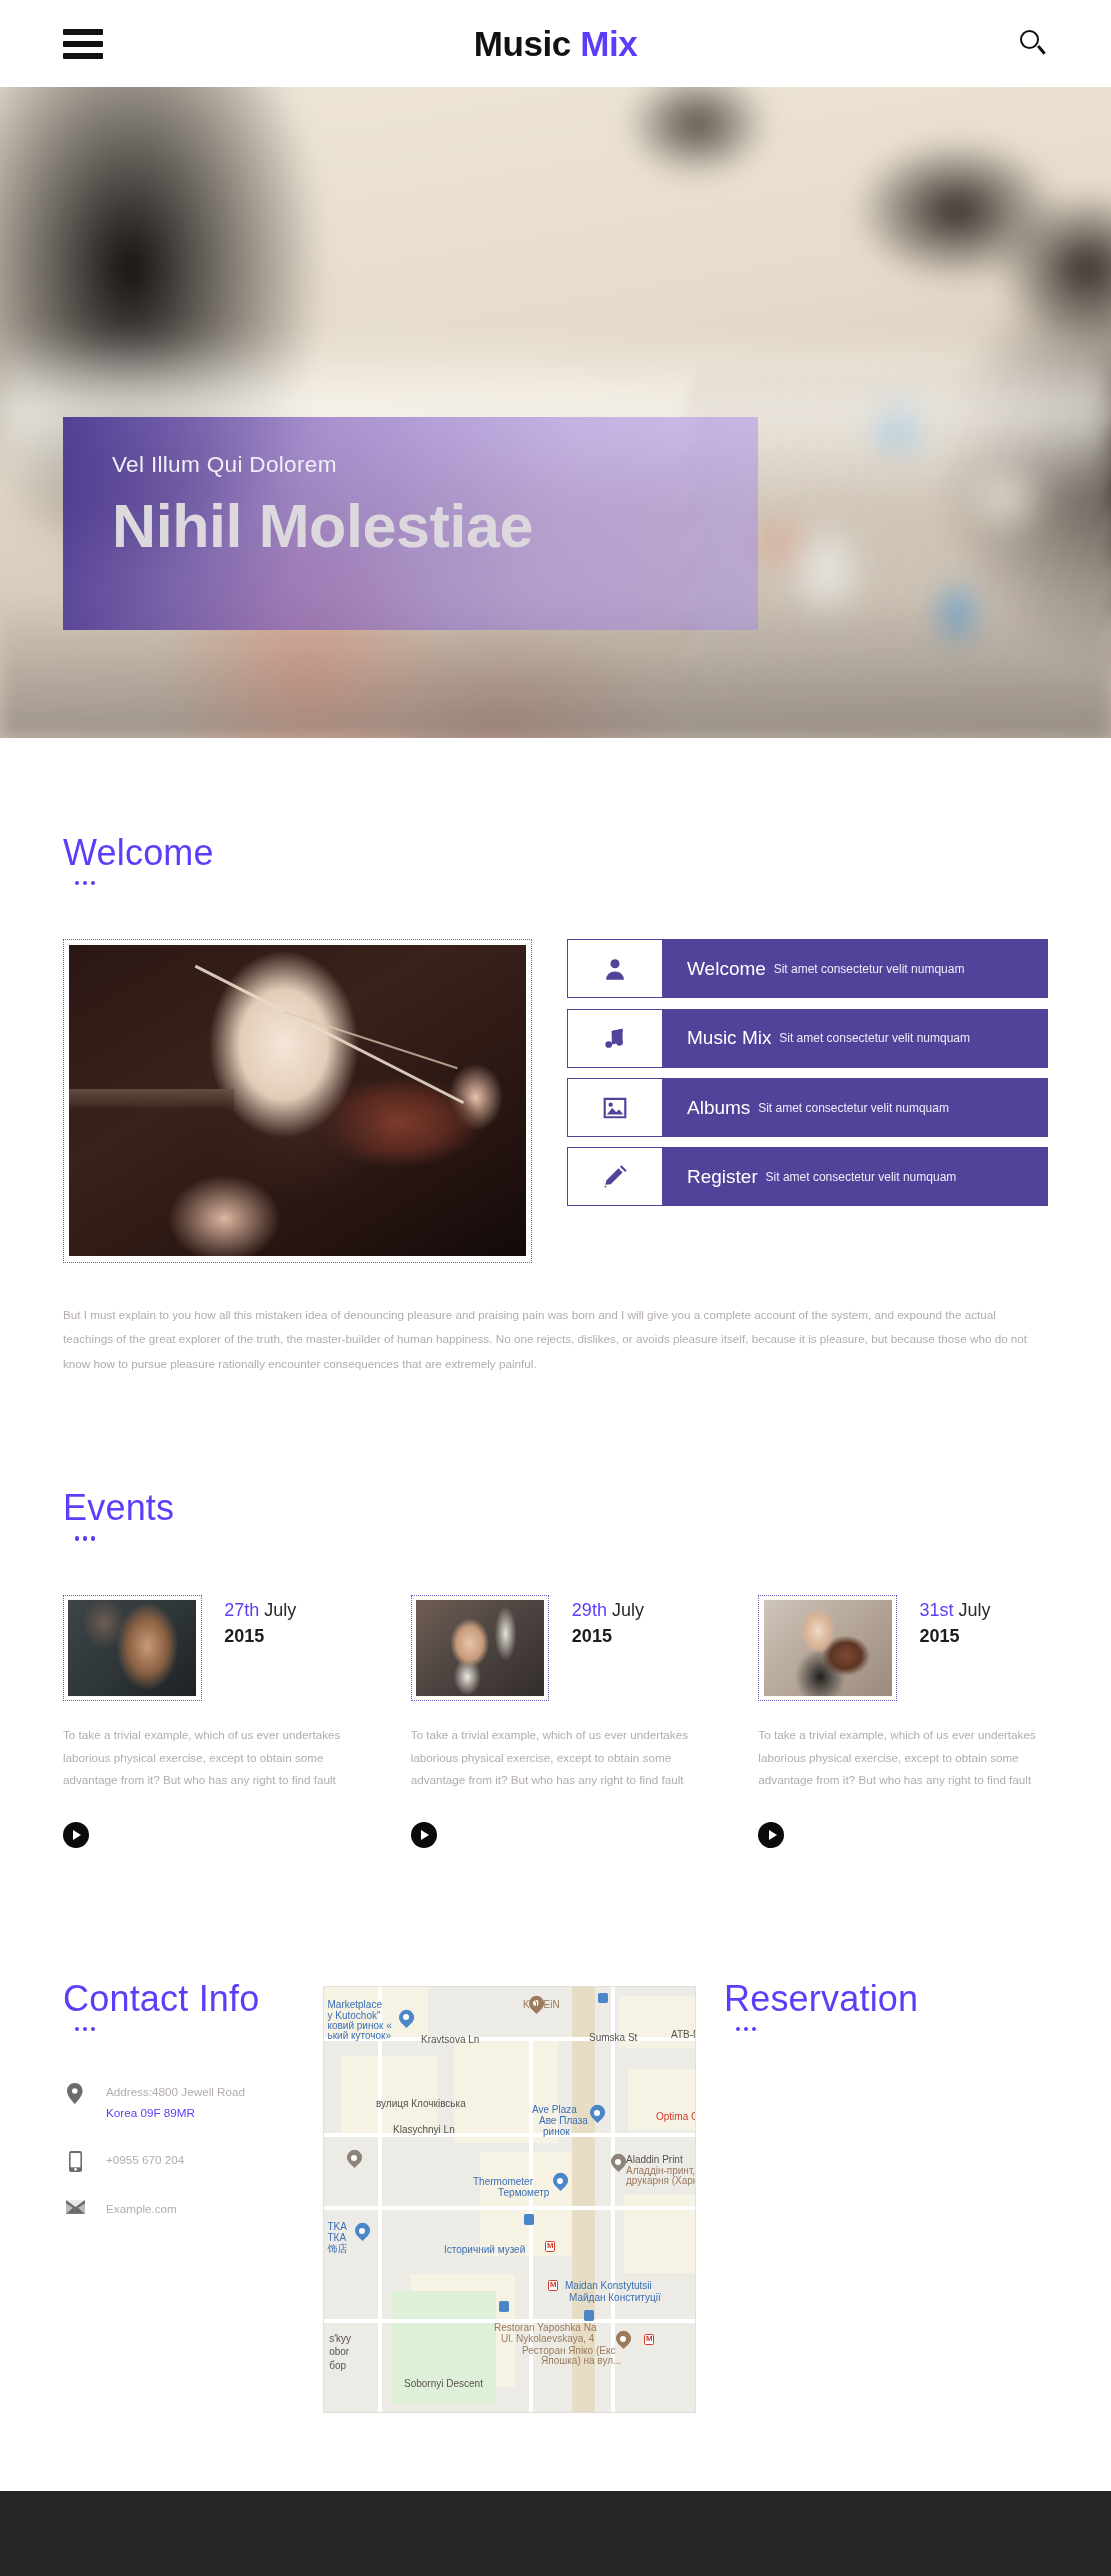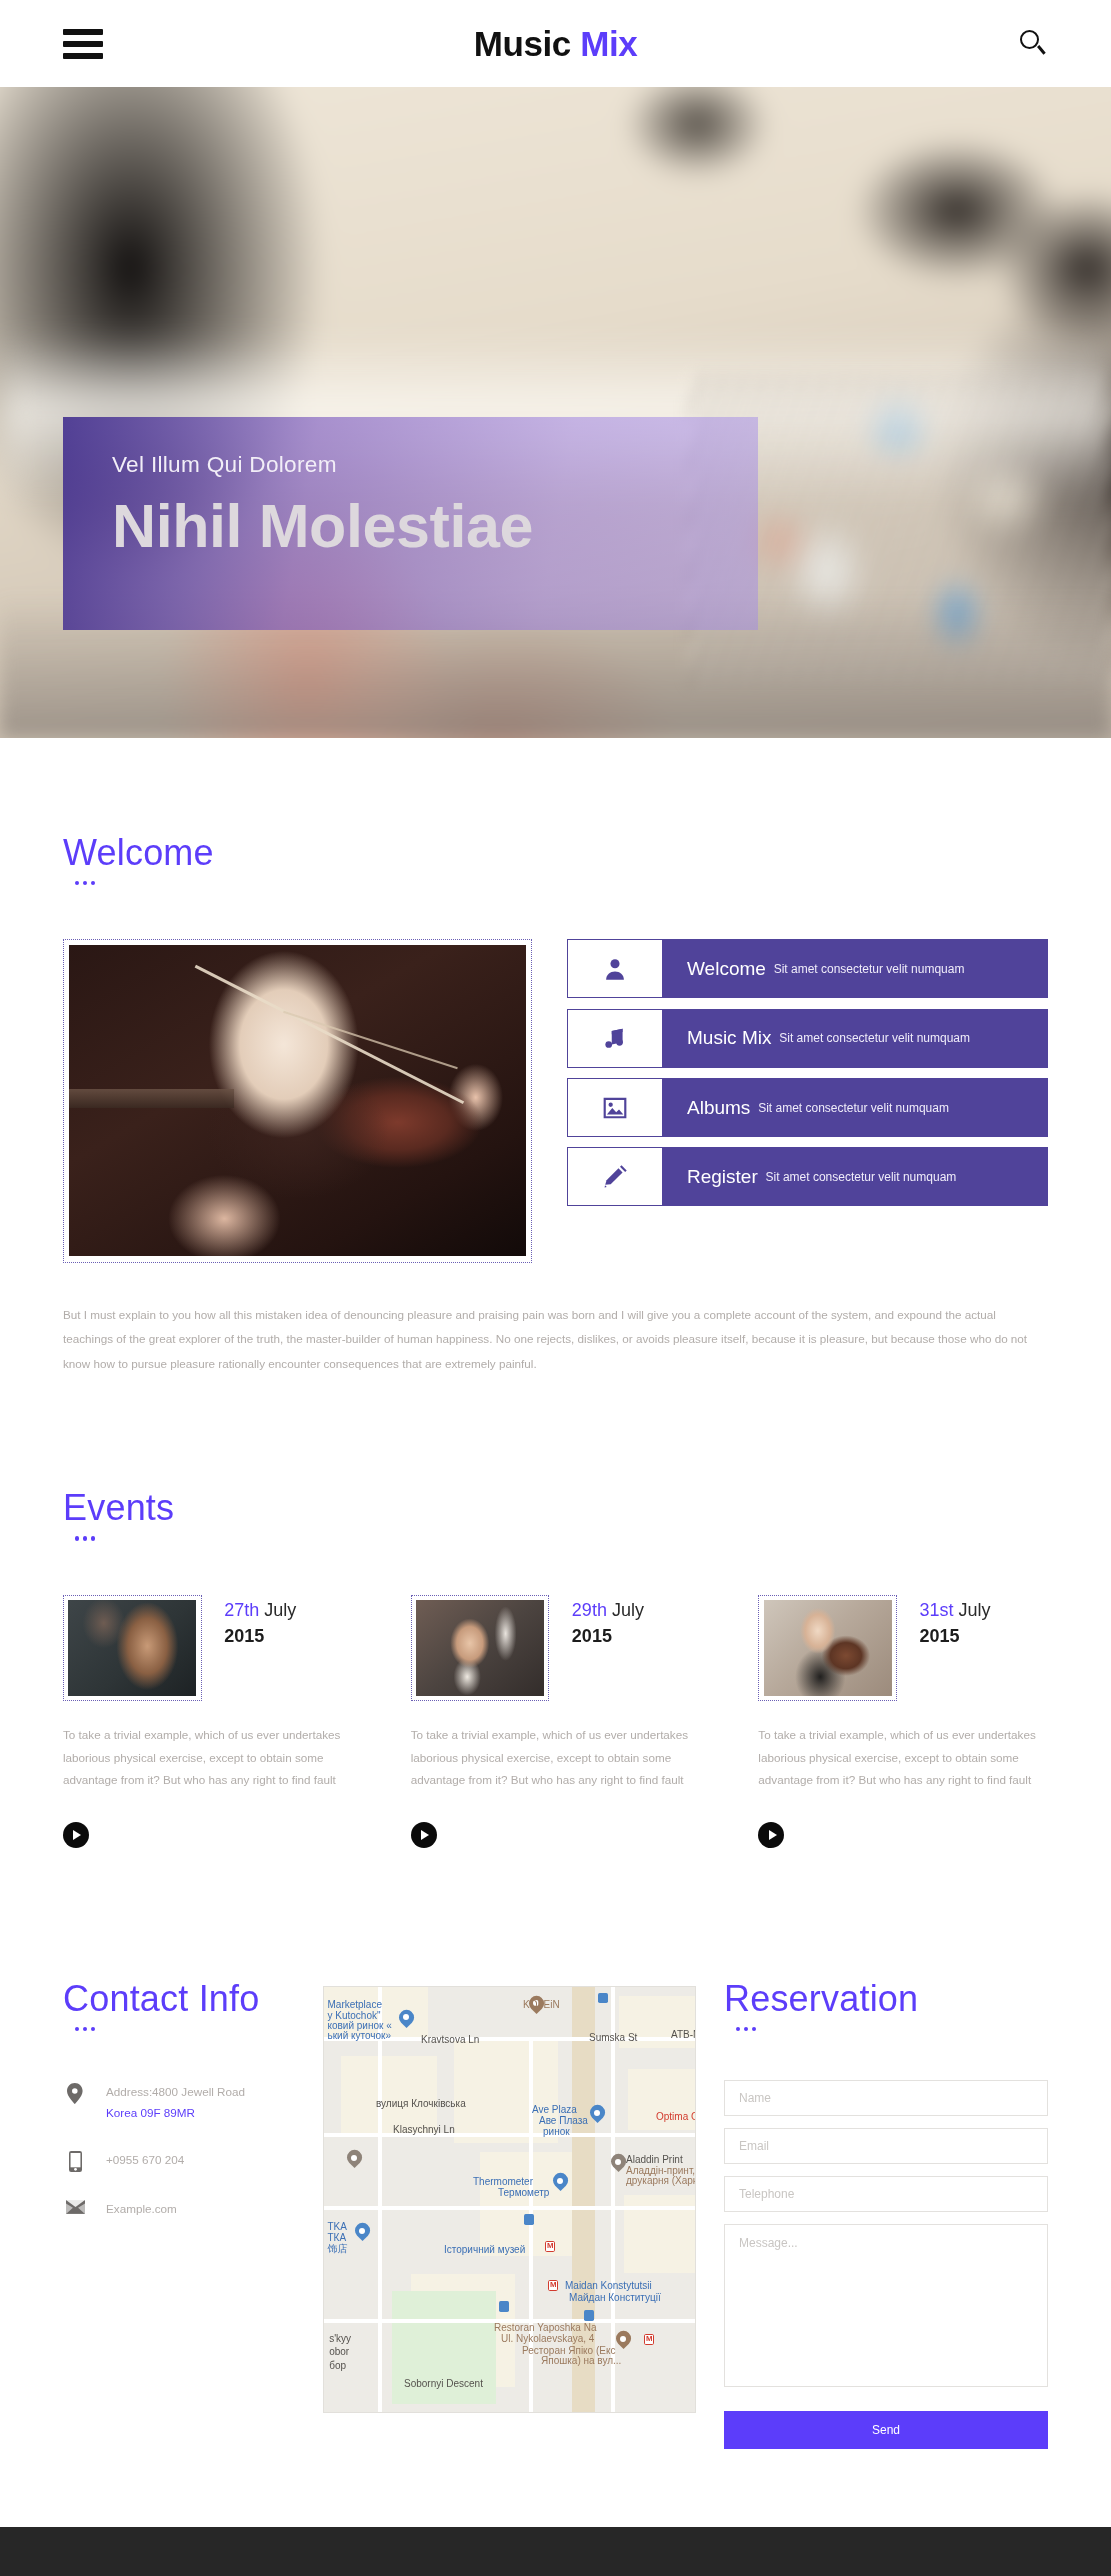--- a/index.html
+++ b/index.html
@@ -582,27 +582,20 @@
     </div>
 
   <div class="form-col">
     <div class="sec-title">Reservation</div>
     <div class="sec-dots">
         <i></i>
         <i></i>
         <i></i>
       </div>
 
-    <div class="form-fields">
-      <input class="fld" type="text" placeholder="Name" style="">
-      <input class="fld" type="text" placeholder="Email" style="">
-      <input class="fld" type="text" placeholder="Telephone" style="">
-      <textarea class="fld" placeholder="Message..." style=""></textarea>
-      <button class="send-btn">Send</button>
-    </div>
   </div>
 </div>
 
 <div class="footer">
   
 
   
 
   
 

